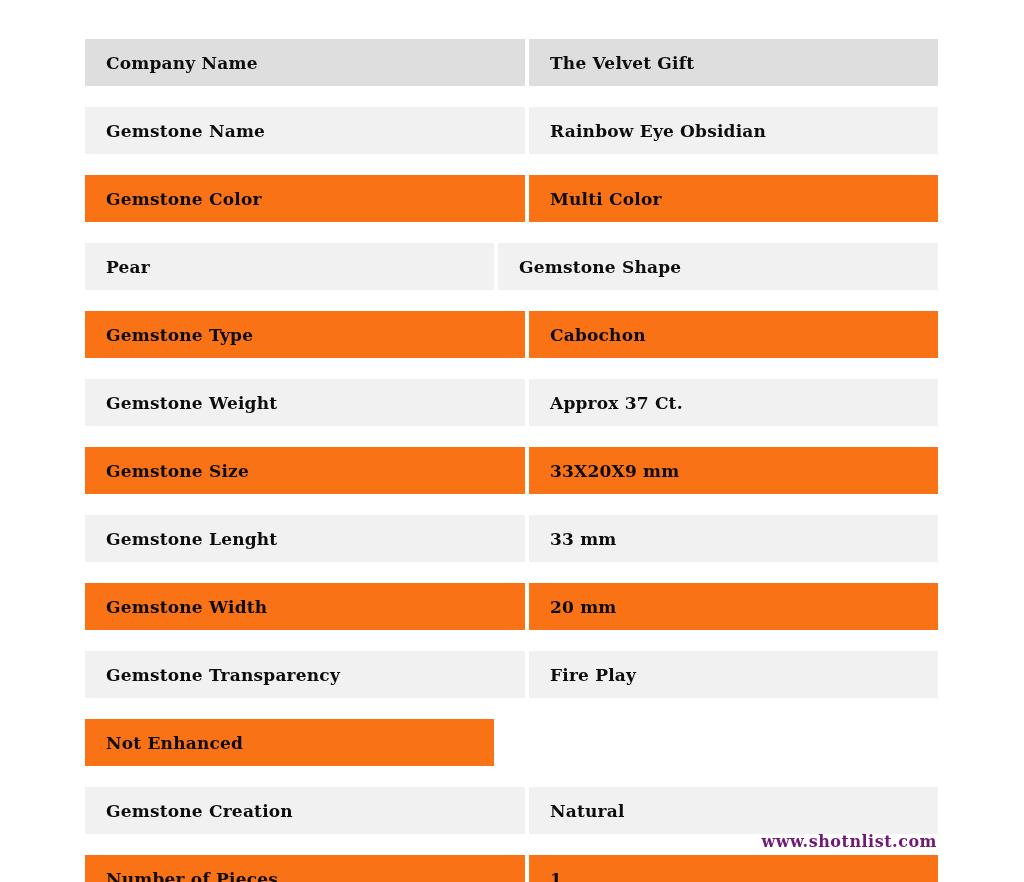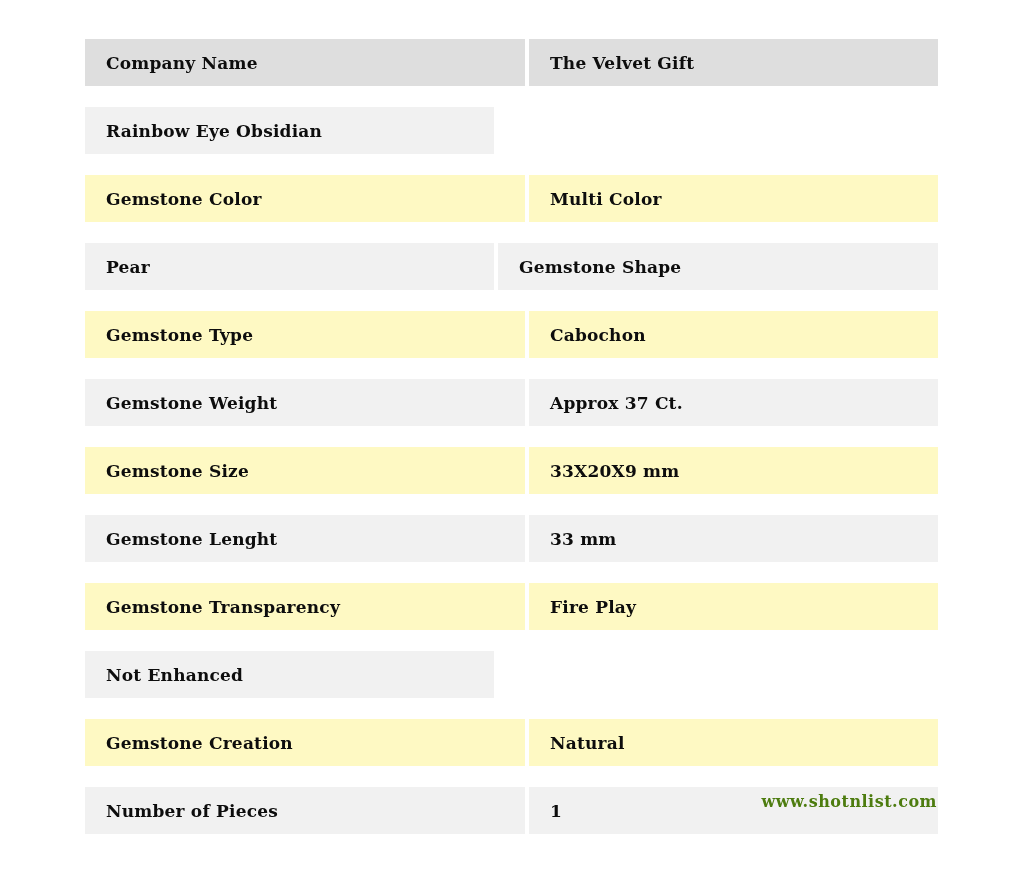--- a/index.html
+++ b/index.html
@@ -26,45 +26,46 @@
     height: 47px;
   }
   .cell {
     display: flex;
     align-items: center;
     padding-left: 21px;
     font-size: 17px;
     font-weight: bold;
     color: #0d0d0d;
     letter-spacing: 0.2px;
-    background: #fef9c3;
+    background: #f97316;
   }
   .cell.key { width: 440px; }
   .cell.val { width: 409px; }
   .row:nth-child(even) .cell { background: #f1f1f1; }
   .row.header .cell { background: #dedede; }
   .watermark {
     position: absolute;
-    top: 792px;
+    top: 832px;
     right: 87px;
     font-size: 16px;
     font-weight: bold;
-    color: #4d7c0f;
+    color: #701a75;
     letter-spacing: 0.5px;
   }
 </style>
 </head>
 <body>
 
 <div class="spec-table">
   <div class="row header">
     <div class="cell key">Company Name</div>
     <div class="cell val">The Velvet Gift</div>
   </div>
   <div class="row">
+    <div class="cell key">Gemstone Name</div>
     <div class="cell val">Rainbow Eye Obsidian</div>
   </div>
   <div class="row">
     <div class="cell key">Gemstone Color</div>
     <div class="cell val">Multi Color</div>
   </div>
   <div class="row">
     <div class="cell val">Pear</div>
     <div class="cell key">Gemstone Shape</div>
   </div>
@@ -78,20 +79,24 @@
   </div>
   <div class="row">
     <div class="cell key">Gemstone Size</div>
     <div class="cell val">33X20X9 mm</div>
   </div>
   <div class="row">
     <div class="cell key">Gemstone Lenght</div>
     <div class="cell val">33 mm</div>
   </div>
   <div class="row">
+    <div class="cell key">Gemstone Width</div>
+    <div class="cell val">20 mm</div>
+  </div>
+  <div class="row">
     <div class="cell key">Gemstone Transparency</div>
     <div class="cell val">Fire Play</div>
   </div>
   <div class="row">
     <div class="cell val">Not Enhanced</div>
   </div>
   <div class="row">
     <div class="cell key">Gemstone Creation</div>
     <div class="cell val">Natural</div>
   </div>

